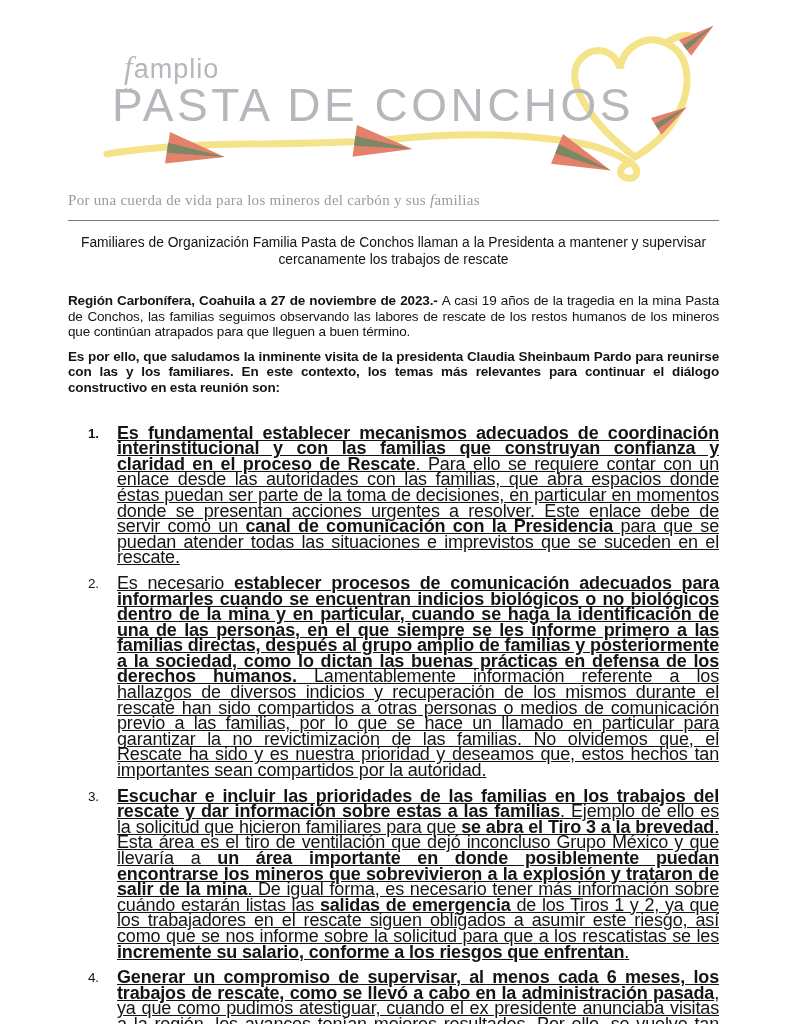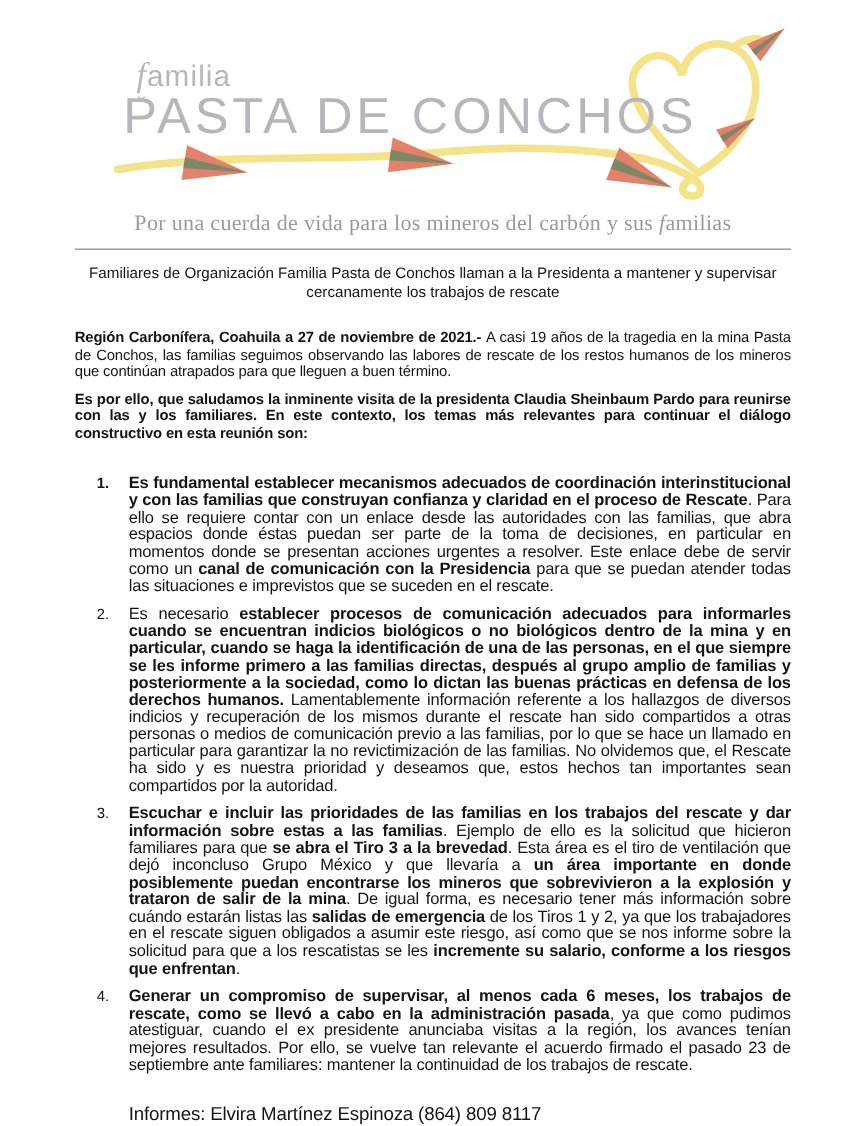--- a/index.html
+++ b/index.html
@@ -27,23 +27,23 @@
   .logo-familia .it{font-size:31px;}
   .logo-fmark{position:absolute;left:57px;top:66px;font-size:22px;color:var(--logo-gray,#b6b6bc);}
   .logo-wordmark{
     position:absolute;left:44px;top:60px;
     font-size:46px;font-weight:400;letter-spacing:3.5px;
     color:var(--logo-gray,#b6b6bc);white-space:nowrap;
   }
   .it{font-style:italic;font-family:"Liberation Serif",serif;}
   
   .tagline{
-    text-align:center;margin-top:6px;
+    margin-top:6px;
     font-family:"Liberation Serif",serif;
-    font-size:20px;color:var(--tagline-gray,#9b9b9b);
+    font-size:15px;color:var(--tagline-gray,#9b9b9b);
     letter-spacing:.3px;
   }
   .rule{border:none;border-top:1px solid #7a7a7a;margin:11px 0 0 0;}
   
   .doc-title{
     font-size:13.8px;font-weight:normal;text-align:center;
     max-width:645px;margin:14px auto 0 auto;line-height:16.5px;
   }
   .para{
     font-size:13.5px;line-height:15.6px;letter-spacing:-.15px;
@@ -51,22 +51,22 @@
   }
   .para-first{margin-top:25px;}
   .para-last{margin-bottom:30px;font-weight:bold;}
   .list{margin:0;}
   .list-item{position:relative;padding-left:49px;margin-bottom:10px;}
   .list-num{
     position:absolute;left:20px;top:0;width:26px;
     font-size:13.5px;line-height:15.6px;letter-spacing:-.15px;
   }
   .list-text{
-    display:block;font-size:15px;line-height:15.6px;
-    letter-spacing:-.15px;text-align:justify;
+    display:block;font-size:18px;line-height:15.6px;
+    letter-spacing:-.15px;text-align:justify;text-decoration:underline;
   }
   b{font-weight:bold;}
   .contact{
     margin:27px 0 0 0;padding-left:49px;
     font-size:17px;letter-spacing:-.15px;
   }
 </style>
 </head>
 <body>
 
@@ -92,32 +92,32 @@
       </g>
       <g transform="translate(584,14) rotate(-38) scale(0.62)">
         <polygon class="f-main" points="0,0 58,16 0,32"></polygon>
           <polygon class="f-stripe" points="0,11 58,16 0,21"></polygon>
       </g>
       <g transform="translate(556,92) rotate(-32) scale(0.62)">
         <polygon class="f-main" points="0,0 58,16 0,32"></polygon>
           <polygon class="f-stripe" points="0,11 58,16 0,21"></polygon>
       </g>
     </svg>
-    <div class="logo-familia"><span class="it">f</span><span>amilia</span></div>
+    <div class="logo-familia"><span class="it">f</span><span>amplio</span></div>
     <div class="logo-fmark">ˇ</div>
     <div class="logo-wordmark">PASTA DE CONCHOS</div>
   </header>
 
   <div class="tagline"><span>Por una cuerda de vida para los mineros del carbón y sus </span><span class="it">f</span><span>amilias</span></div>
 
   <hr class="rule">
 
   <h1 class="doc-title">Familiares de Organización Familia Pasta de Conchos llaman a la Presidenta a mantener y supervisar cercanamente los trabajos de rescate</h1>
 
-  <p class="para para-first"><b>Región Carbonífera, Coahuila a 27 de noviembre de 2021.- </b><span>A casi 19 años de la tragedia en la mina Pasta de Conchos, las familias seguimos observando las labores de rescate de los restos humanos de los mineros que continúan atrapados para que lleguen a buen término.</span></p>
+  <p class="para para-first"><b>Región Carbonífera, Coahuila a 27 de noviembre de 2023.- </b><span>A casi 19 años de la tragedia en la mina Pasta de Conchos, las familias seguimos observando las labores de rescate de los restos humanos de los mineros que continúan atrapados para que lleguen a buen término.</span></p>
   <p class="para para-last"><span>Es por ello, que saludamos la inminente visita de la presidenta Claudia Sheinbaum Pardo para reunirse con las y los familiares. En este contexto, los temas más relevantes para continuar el diálogo constructivo en esta reunión son:</span></p>
 
   <div class="list">
     <div class="list-item">
       <span class="list-num"><b>1.</b></span>
       <span class="list-text"><b>Es fundamental establecer mecanismos adecuados de coordinación interinstitucional y con las familias que construyan confianza y claridad en el proceso de Rescate</b><span>. Para ello se requiere contar con un enlace desde las autoridades con las familias, que abra espacios donde éstas puedan ser parte de la toma de decisiones, en particular en momentos donde se presentan acciones urgentes a resolver. Este enlace debe de servir como un </span><b>canal de comunicación con la Presidencia</b><span> para que se puedan atender todas las situaciones e imprevistos que se suceden en el rescate.</span></span>
     </div>
     <div class="list-item">
       <span class="list-num"><span>2.</span></span>
       <span class="list-text"><span>Es necesario </span><b>establecer procesos de comunicación adecuados para informarles cuando se encuentran indicios biológicos o no biológicos dentro de la mina y en particular, cuando se haga la identificación de una de las personas, en el que siempre se les informe primero a las familias directas, después al grupo amplio de familias y posteriormente a la sociedad, como lo dictan las buenas prácticas en defensa de los derechos humanos.</b><span> Lamentablemente información referente a los hallazgos de diversos indicios y recuperación de los mismos durante el rescate han sido compartidos a otras personas o medios de comunicación previo a las familias, por lo que se hace un llamado en particular para garantizar la no revictimización de las familias. No olvidemos que, el Rescate ha sido y es nuestra prioridad y deseamos que, estos hechos tan importantes sean compartidos por la autoridad.</span></span>

